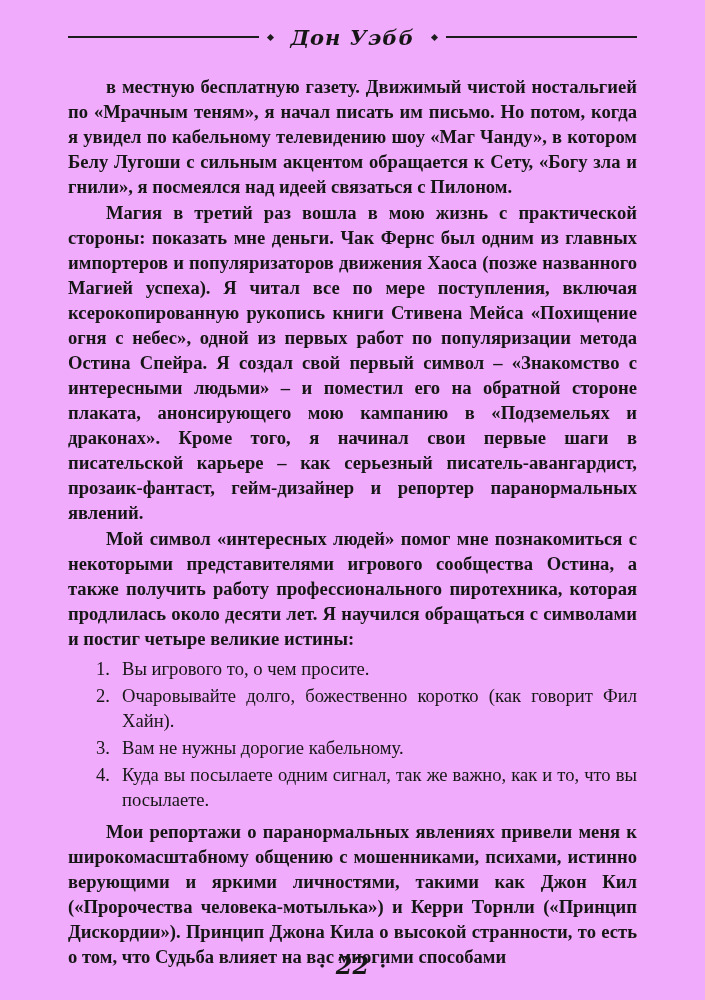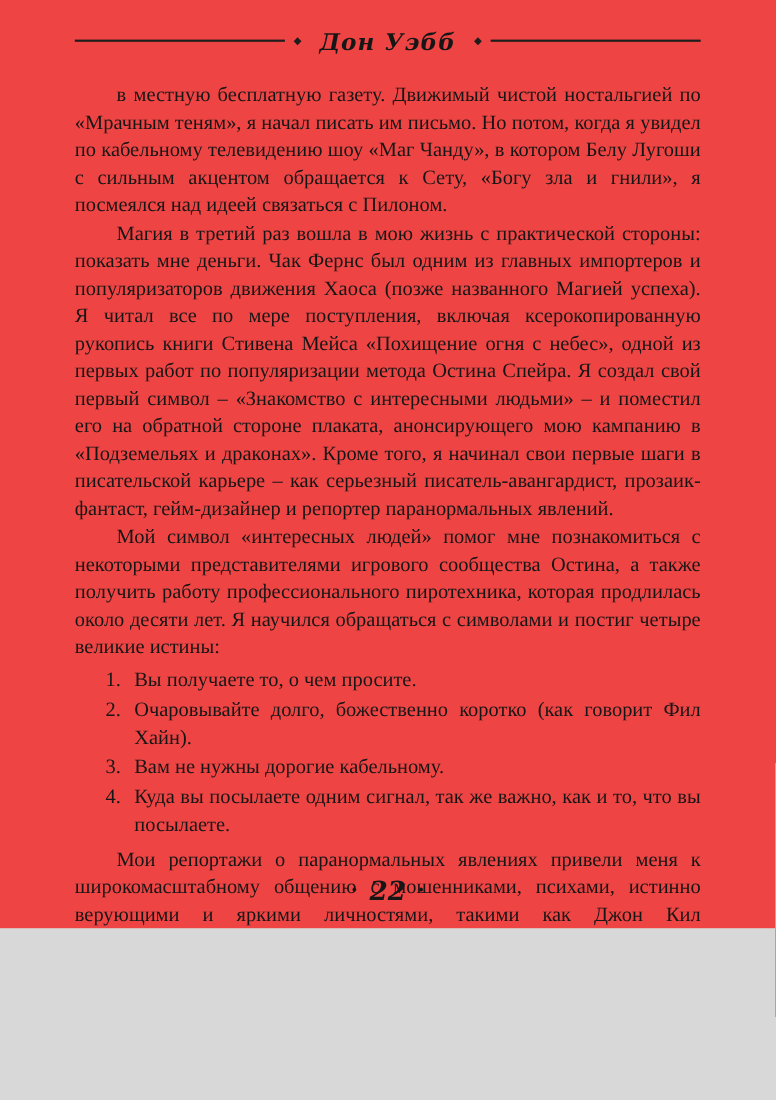--- a/index.html
+++ b/index.html
@@ -1,21 +1,21 @@
 <!DOCTYPE html>
 <html lang="ru"><head>
 <meta charset="utf-8">
 <style>
   * { margin: 0; padding: 0; box-sizing: border-box; }
   html, body { background: #d8d8d8; }
   .page {
     width: 705px;
-    height: 844px;
+    height: 1000px;
     margin: 0 auto;
-    background: #ef4444;
+    background: #f0abfc;
     position: relative;
     font-family: "Liberation Serif", serif;
     color: #161616;
     padding: 24px 68px 0 68px;
     overflow: hidden;
   }
 
   
   .running-head {
     display: flex;
@@ -45,20 +45,21 @@
     white-space: nowrap;
   }
 
   
   .body-text { font-size: 18.6px; line-height: 25px; }
   .body-text p {
     text-align: justify;
     text-indent: 38px;
     margin-bottom: 1px;
     hyphens: auto;
+    font-weight: bold;
   }
   .truths-list { margin: 5px 0 7px 0; }
   .list-item {
     display: flex;
     margin-bottom: 2px;
   }
   .list-item .num {
     flex: none;
     width: 26px;
     margin-left: 28px;
@@ -109,21 +110,21 @@
 
     <p>в местную бесплатную газету. Движимый чистой ностальгией по «Мрачным теням», я начал писать им письмо. Но потом, когда я увидел по кабельному телевидению шоу «Маг Чанду», в котором Белу Лугоши с сильным акцентом обращается к Сету, «Богу зла и гнили», я посмеялся над идеей связаться с Пилоном.</p>
 
     <p>Магия в третий раз вошла в мою жизнь с практической стороны: показать мне деньги. Чак Фернс был одним из главных импортеров и популяризаторов движения Хаоса (позже названного Магией успеха). Я читал все по мере поступления, включая ксерокопированную рукопись книги Стивена Мейса «Похищение огня с небес», одной из первых работ по популяризации метода Остина Спейра. Я создал свой первый символ – «Знакомство с интересными людьми» – и поместил его на обратной стороне плаката, анонсирующего мою кампанию в «Подземельях и драконах». Кроме того, я начинал свои первые шаги в писательской карьере – как серьезный писатель-авангардист, прозаик-фантаст, гейм-дизайнер и репортер паранормальных явлений.</p>
 
     <p>Мой символ «интересных людей» помог мне познакомиться с некоторыми представителями игрового сообщества Остина, а также получить работу профессионального пиротехника, которая продлилась около десяти лет. Я научился обращаться с символами и постиг четыре великие истины:</p>
 
     <div class="truths-list">
       <div class="list-item">
         <span class="num">1.</span>
-        <span class="li-text">Вы получаете то, о чем просите.</span>
+        <span class="li-text">Вы игрового то, о чем просите.</span>
       </div>
       <div class="list-item">
         <span class="num">2.</span>
         <span class="li-text">Очаровывайте долго, божественно коротко (как говорит Фил Хайн).</span>
       </div>
       <div class="list-item">
         <span class="num">3.</span>
         <span class="li-text">Вам не нужны дорогие кабельному.</span>
       </div>
       <div class="list-item">

